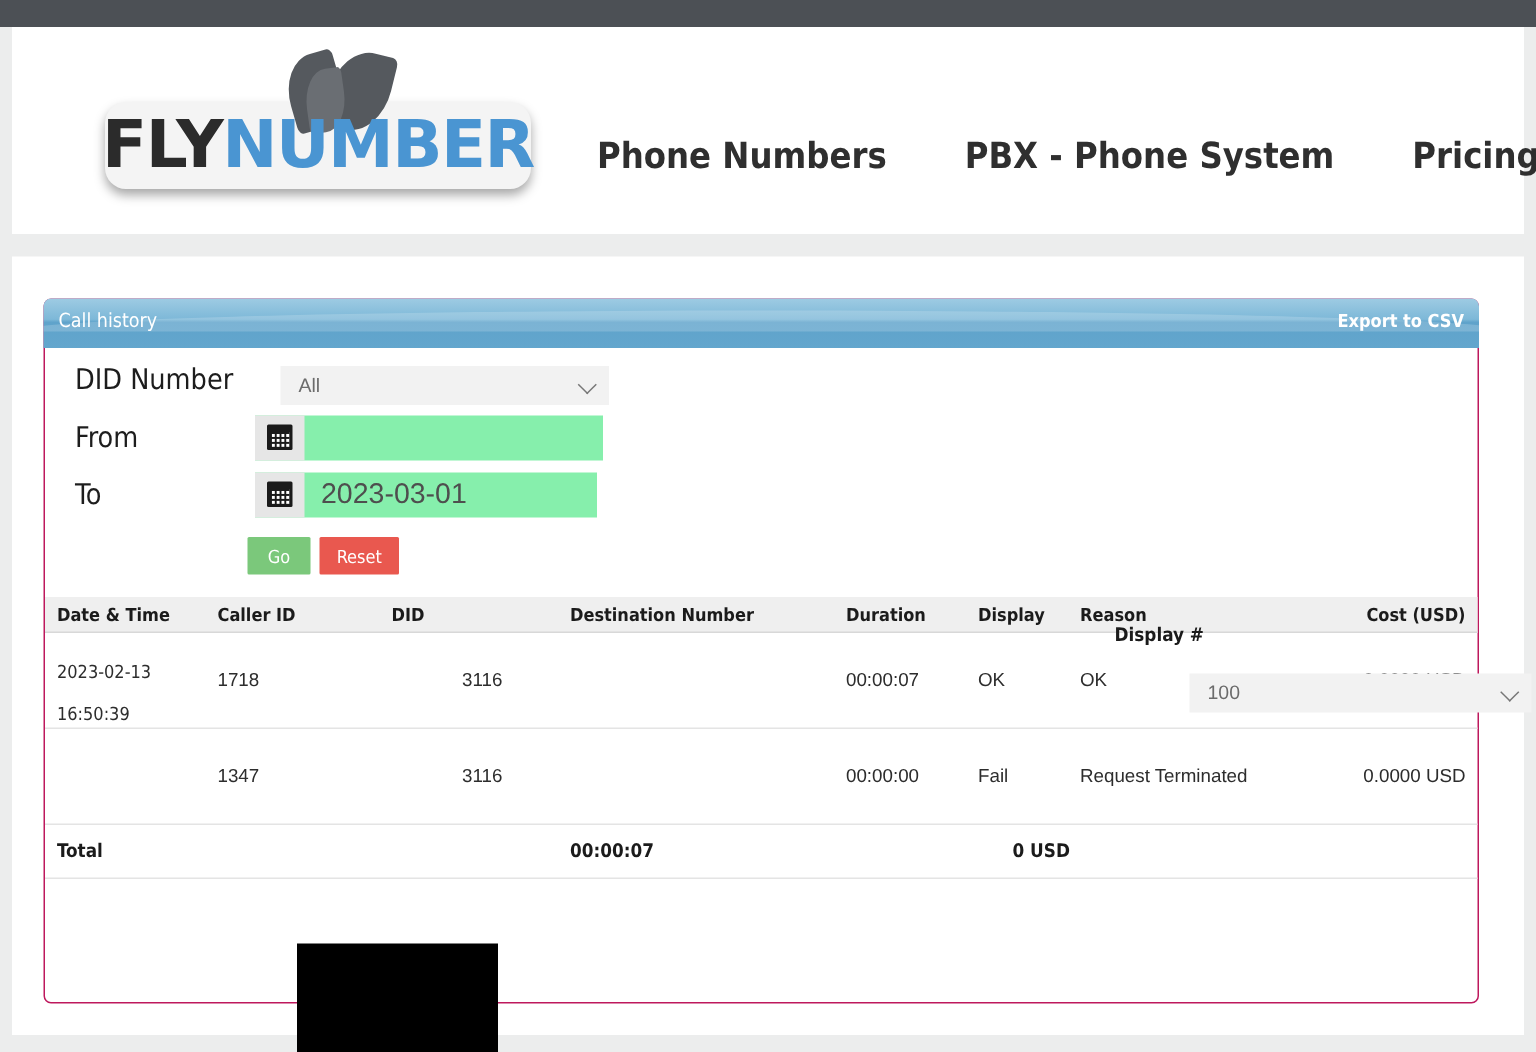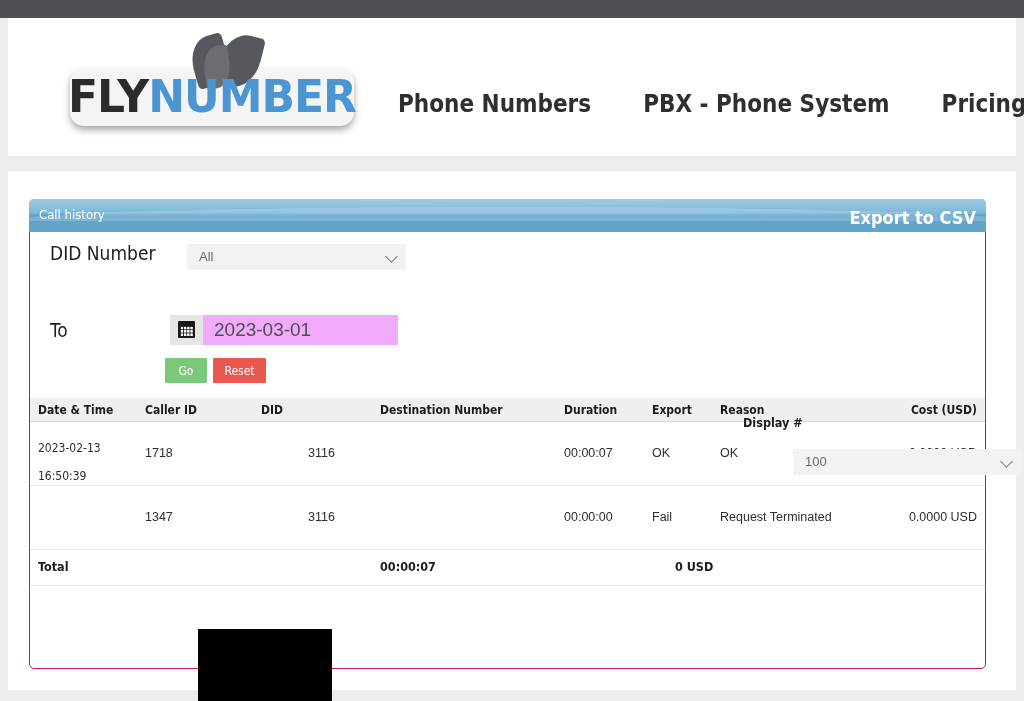--- a/index.html
+++ b/index.html
@@ -115,21 +115,21 @@
     border-radius: 50% 50% 0 0 / 100% 100% 0 0;
   }
   .panel-title {
     position: absolute; left: 10px; top: 8px;
     font-size: 13px; color: #ffffff;
     font-family: "DejaVu Sans Condensed", "Liberation Sans Narrow", "Liberation Sans", sans-serif;
     z-index: 2;
   }
   .export-csv {
     position: absolute; right: 10px; top: 8px;
-    font-size: 18px; color: #ffffff; font-weight: bold;
+    font-size: 12px; color: #ffffff; font-weight: bold;
     font-family: "DejaVu Sans Condensed", "Liberation Sans Narrow", "Liberation Sans", sans-serif;
     z-index: 2; cursor: pointer;
     white-space: nowrap;
     text-align: center;
   }
 
   
   .form {
     position: absolute; left: 0; top: 33px;
     width: 955px; height: 165px;
@@ -156,21 +156,21 @@
   }
   .chev {
     position: absolute; right: 10px; top: 8px;
     width: 9px; height: 9px;
     border-right: 1.6px solid #777;
     border-bottom: 1.6px solid #777;
     transform: rotate(45deg);
   }
   .dateinput {
     position: absolute;
-    background: #f0abfc;
+    background: #86efac;
     height: 30px;
   }
   .calbtn {
     position: absolute; left: 0; top: 0;
     width: 33px; height: 30px;
     background: #e6e6e6;
     cursor: pointer;
   }
   .cal-glyph {
     position: absolute; left: 8px; top: 6px;
@@ -311,20 +311,29 @@
     <div class="form">
 
       <div class="frow" style="top:0px;height:40px;">
         <div class="flabel" style="left:20px;top:9px;">DID Number</div>
         <div class="sel" style="left:157px;top:11px;width:219px;">
           <span class="sel-val">All</span>
           <span class="chev"></span>
         </div>
       </div>
 
+      <div class="frow" style="top:40px;height:40px;">
+        <div class="flabel" style="left:20px;top:8px;">From</div>
+        <div class="dateinput" style="left:140px;top:4px;width:232px;">
+          <div class="calbtn">
+            <div class="cal-glyph"></div>
+          </div>
+          <div class="dateval"></div>
+        </div>
+      </div>
 
       <div class="frow" style="top:78px;height:40px;">
         <div class="flabel" style="left:20px;top:8px;">To</div>
         <div class="dateinput" style="left:140px;top:4px;width:228px;">
           <div class="calbtn">
             <div class="cal-glyph"></div>
           </div>
           <div class="dateval">2023-03-01</div>
         </div>
       </div>
@@ -337,21 +346,21 @@
     </div>
 
     <div class="tbl">
 
       <div class="tr thead">
         <div class="th" style="left:8px;">Date &amp; Time</div>
         <div class="th" style="left:115px;">Caller ID</div>
         <div class="th" style="left:231px;">DID</div>
         <div class="th" style="left:350px;">Destination Number</div>
         <div class="th" style="left:534px;">Duration</div>
-        <div class="th" style="left:622px;">Export</div>
+        <div class="th" style="left:622px;">Display</div>
         <div class="th" style="left:690px;">Reason</div>
         <div class="th align-right" style="right:8px;">Cost (USD)</div>
       </div>
 
       <div class="tr trow">
         <div class="td td-date" style="left:8px;">
           <div>2023-02-13</div>
           <div>16:50:39</div>
         </div>
         <div class="td td-mid" style="left:115px;">1718</div>

